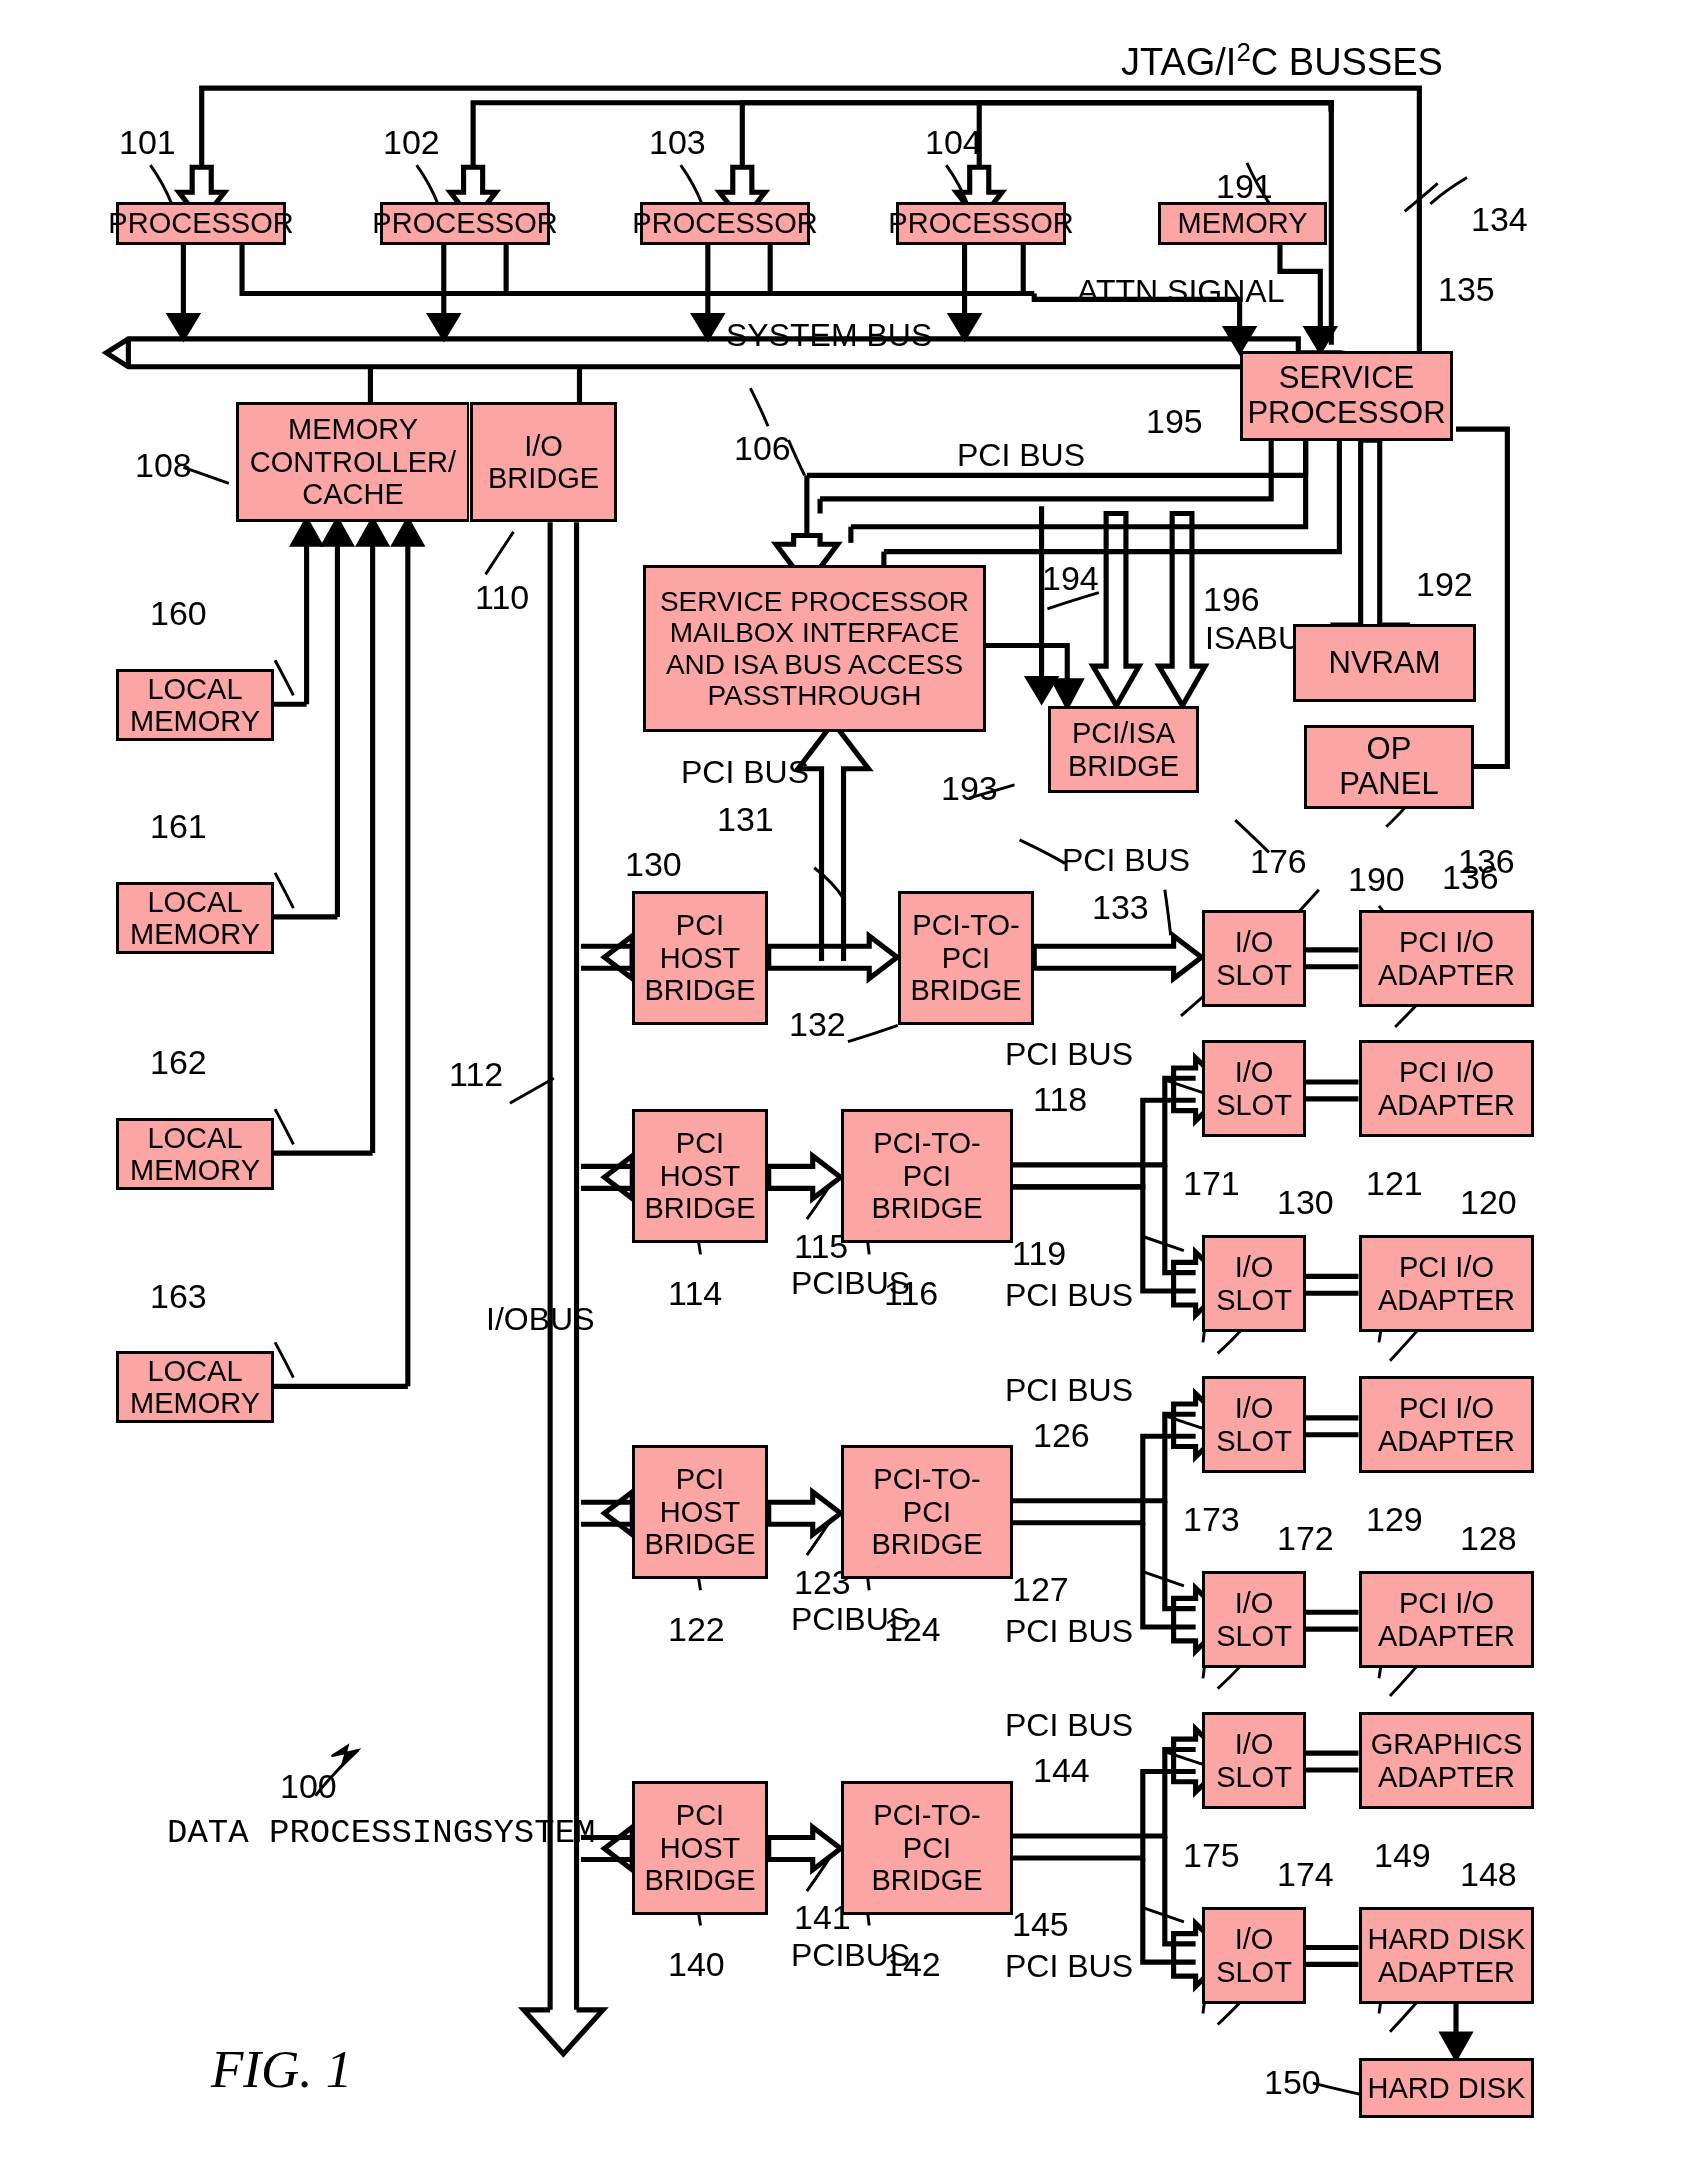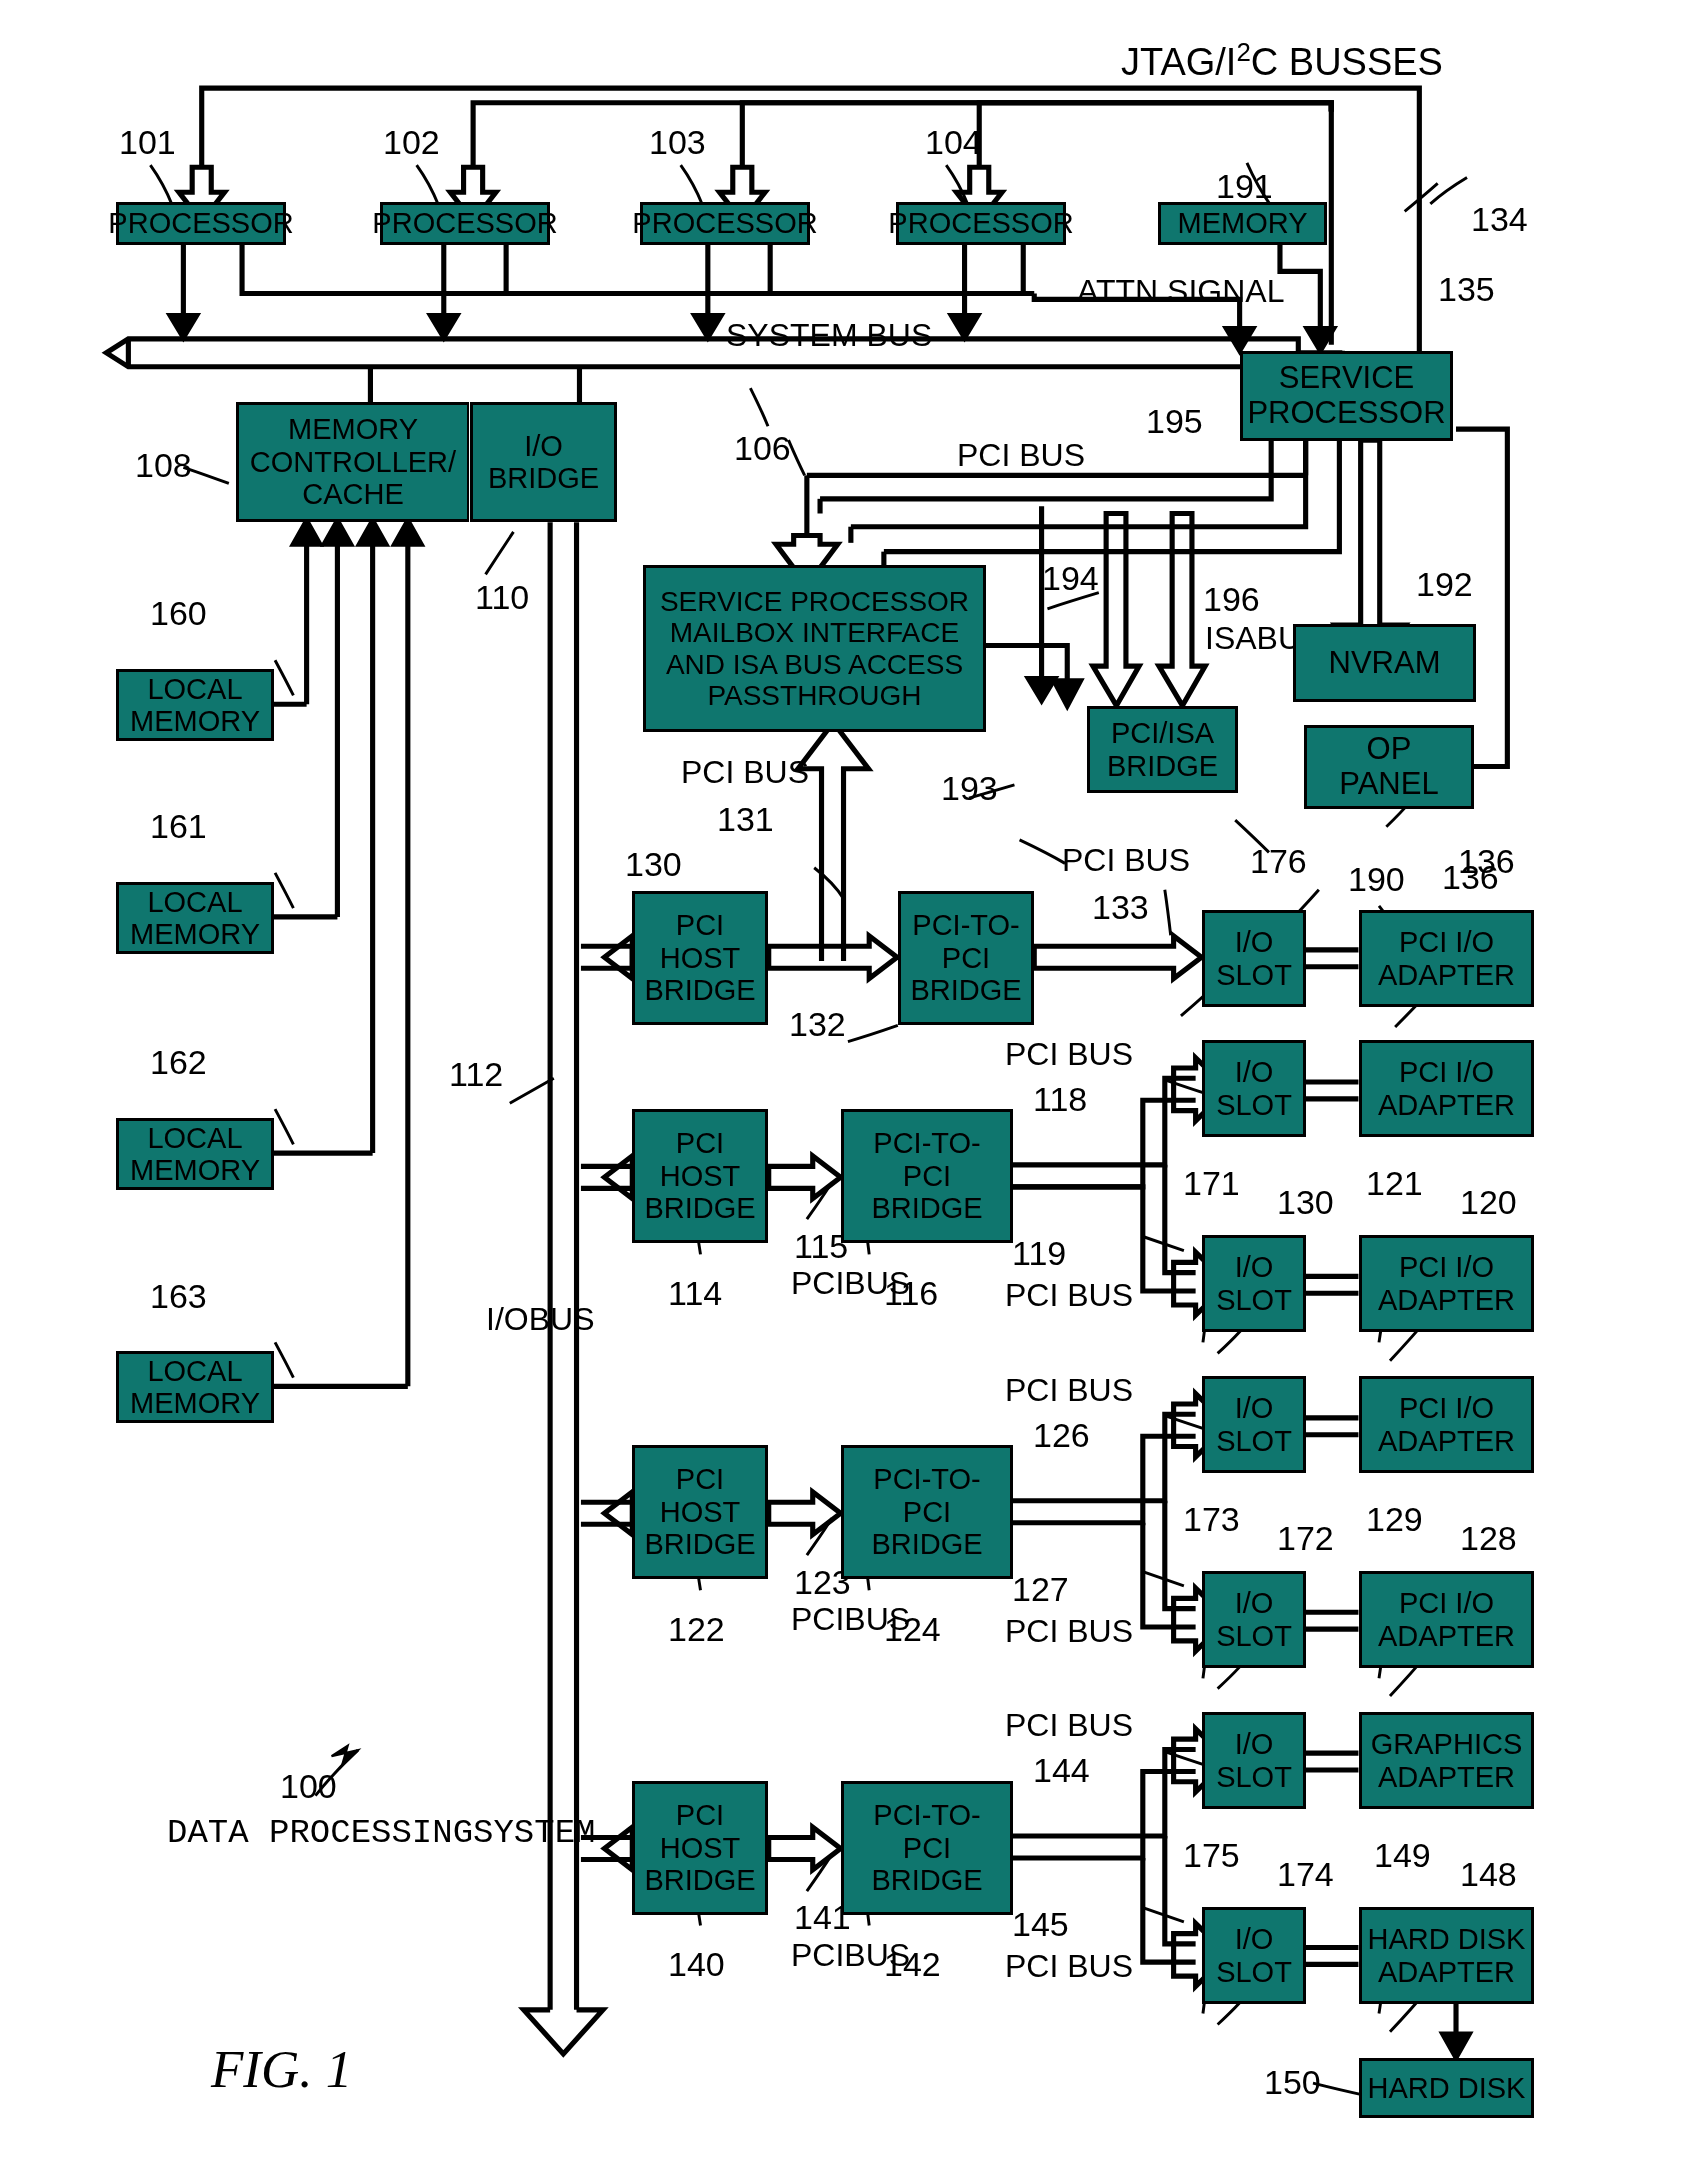--- a/index.html
+++ b/index.html
@@ -1,19 +1,19 @@
 <!DOCTYPE html>
 <html style="font-size:11.7px"><head>
 <meta charset="utf-8">
 <style>
   html,body{margin:0;padding:0;background:#fff;}
   body{font-family:"Liberation Sans",sans-serif;}
   #stage{position:relative;width:1690px;height:2183px;background:#fff;overflow:hidden;}
   #stage svg{position:absolute;left:0;top:0;}
-  .box{position:absolute;border:3.7px solid #000;background:#0f766e;display:flex;align-items:center;justify-content:center;text-align:center;box-sizing:border-box;line-height:1.12;color:#000;}
+  .box{position:absolute;border:3.7px solid #000;background:#fca5a5;display:flex;align-items:center;justify-content:center;text-align:center;box-sizing:border-box;line-height:1.12;color:#000;}
   .box span{display:block;padding:0 2.9px;}
   .lbl{position:absolute;color:#000;white-space:nowrap;}
   .num{position:absolute;color:#000;white-space:nowrap;font-size:34px;}
   .fig{position:absolute;font-family:"Liberation Serif",serif;font-style:italic;font-size:53px;color:#000;white-space:nowrap;}
   .sup{font-size:0.68em;vertical-align:super;}
 </style>
 </head>
 <body>
 
 <div id="stage">
@@ -285,21 +285,21 @@
 <div class="num" style="left:1042px;top:559px;">194</div>
 
 <div class="num" style="left:1203px;top:580px;">196</div>
 <div class="lbl" style="left:1205px;top:620px;font-size:32px;line-height:1.15;"><span>ISA</span><span>BUS</span></div>
 
 <div class="box" style="left:1293px;top:624px;width:183px;height:78px;font-size:31px;">
       <span>NVRAM</span>
     </div>
 <div class="num" style="left:1416px;top:565px;">192</div>
 
-<div class="box" style="left:1048px;top:706px;width:151px;height:87px;font-size:29px;flex-direction:column;margin-left:39px;">
+<div class="box" style="left:1048px;top:706px;width:151px;height:87px;font-size:29px;flex-direction:column;">
   <span>PCI/ISA</span>
       <span>BRIDGE</span>
 </div>
 <div class="num" style="left:941px;top:769px;">193</div>
 
 <div class="box" style="left:1304px;top:725px;width:170px;height:84px;font-size:31px;flex-direction:column;">
   <span>OP</span>
       <span>PANEL</span>
 </div>
 <div class="num" style="left:1348px;top:860px;">190</div>

